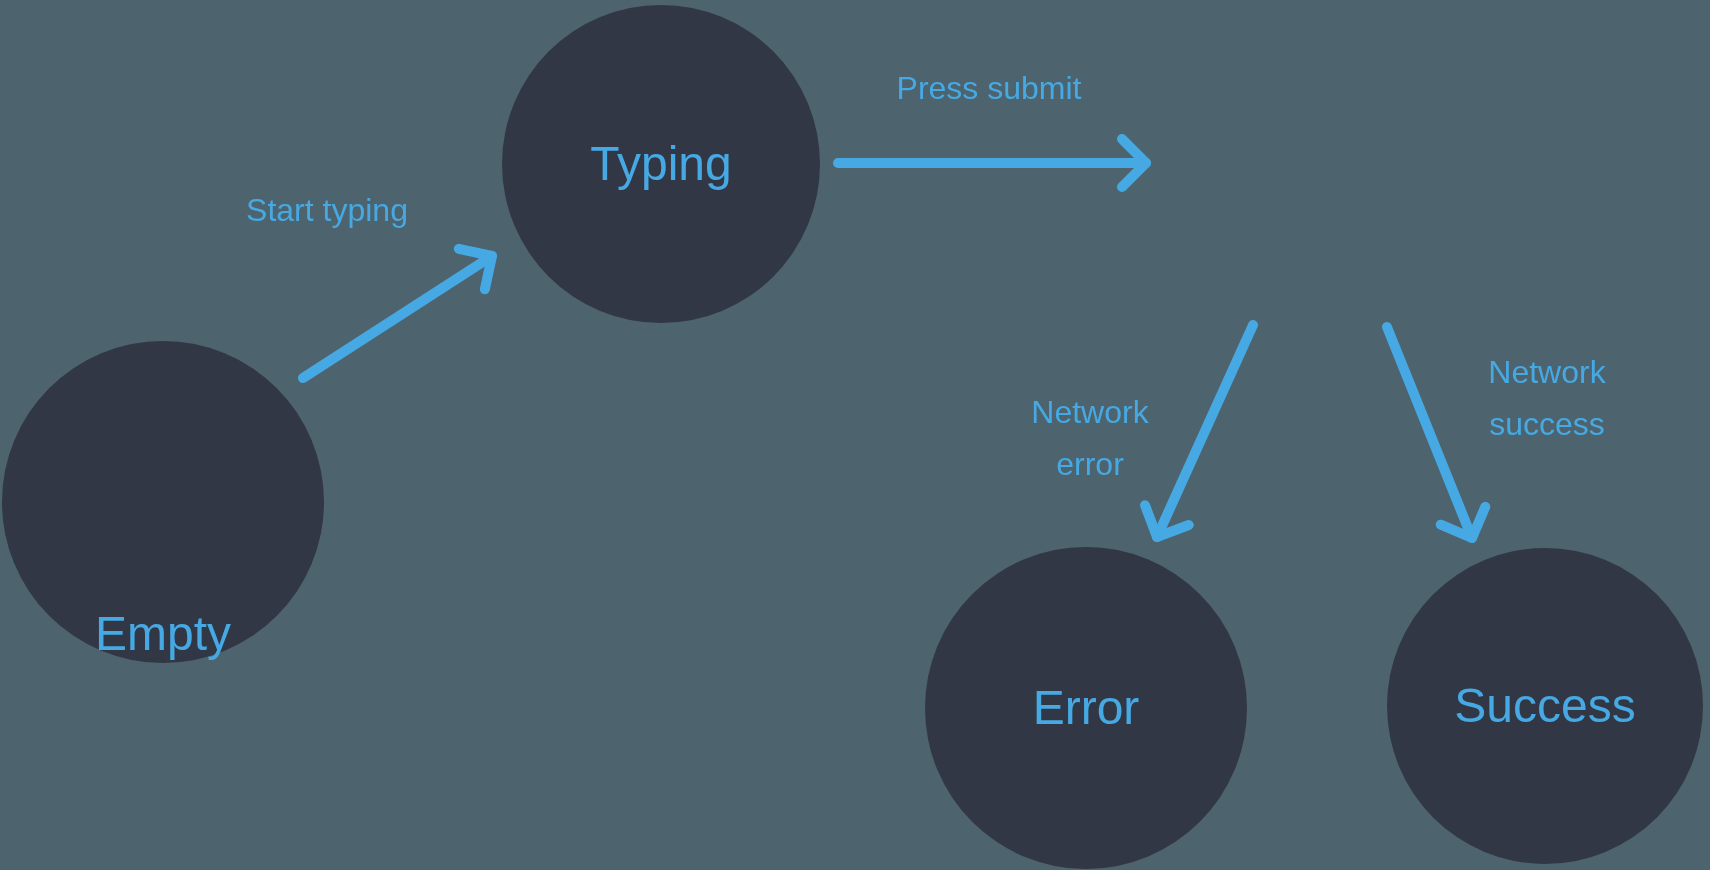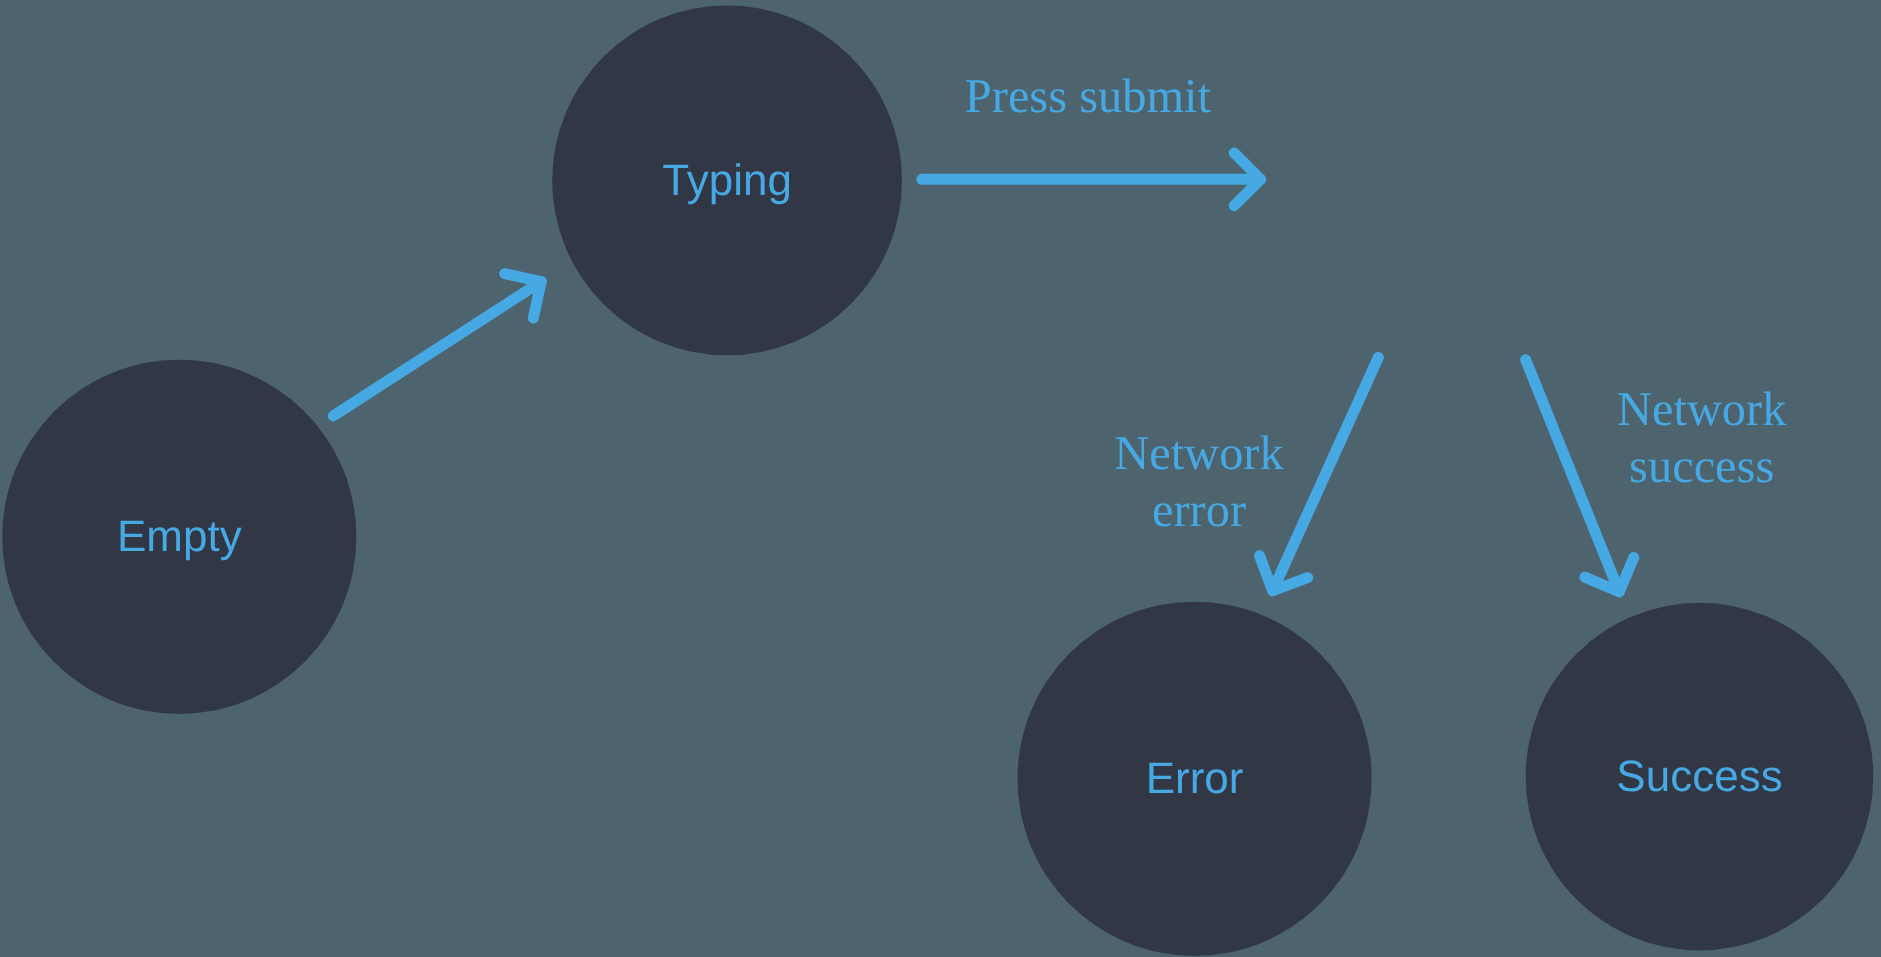--- a/index.html
+++ b/index.html
@@ -40,33 +40,32 @@
   .node {
     position: absolute;
     border-radius: 50%;
     background: var(--node);
     display: flex;
     align-items: center;
     justify-content: center;
   }
   .node-label {
     color: var(--accent);
-    font-size: 40px;
+    font-size: 48px;
     line-height: 1.2;
     white-space: nowrap;
   }
   .edge-label {
     position: absolute;
     color: var(--accent);
-    font-size: 44px;
+    font-size: 32px;
     line-height: 52px;
     text-align: center;
-    font-family: Liberation Serif, serif;
   }
-  #node-empty      { left: 2px;    top: 327px; width: 322px; height: 322px; }
+  #node-empty      { left: 2px;    top: 341px; width: 322px; height: 322px; align-items: flex-end; }
   #node-typing     { left: 502px;  top: 5px;   width: 318px; height: 318px; }
   #node-submitting { left: 1168px; top: 2px;   width: 324px; height: 324px; }
   #node-error      { left: 925px;  top: 547px; width: 322px; height: 322px; }
   #node-success    { left: 1387px; top: 548px; width: 316px; height: 316px; }
   #label-start-typing    { left: 242px;  top: 184px; width: 170px; }
   #label-press-submit    { left: 829px;  top: 62px;  width: 320px; }
   #label-network-error   { left: 995px;  top: 346px; width: 190px; margin-top: 40px; }
   #label-network-success { left: 1442px; top: 346px; width: 210px; }
 </style>
 </head>
@@ -96,20 +95,21 @@
 
 
   <div class="node" id="node-success">
     <span class="node-label">Success</span>
   </div>
 
   <div class="node" id="node-error">
     <span class="node-label">Error</span>
   </div>
 
+  <div class="edge-label" id="label-start-typing">Start typing</div>
 
   <div class="edge-label" id="label-press-submit">Press submit</div>
 
   <div class="edge-label" id="label-network-error">Network error</div>
 
   <div class="edge-label" id="label-network-success">Network success</div>
 
 </div>
 
 </body></html>

